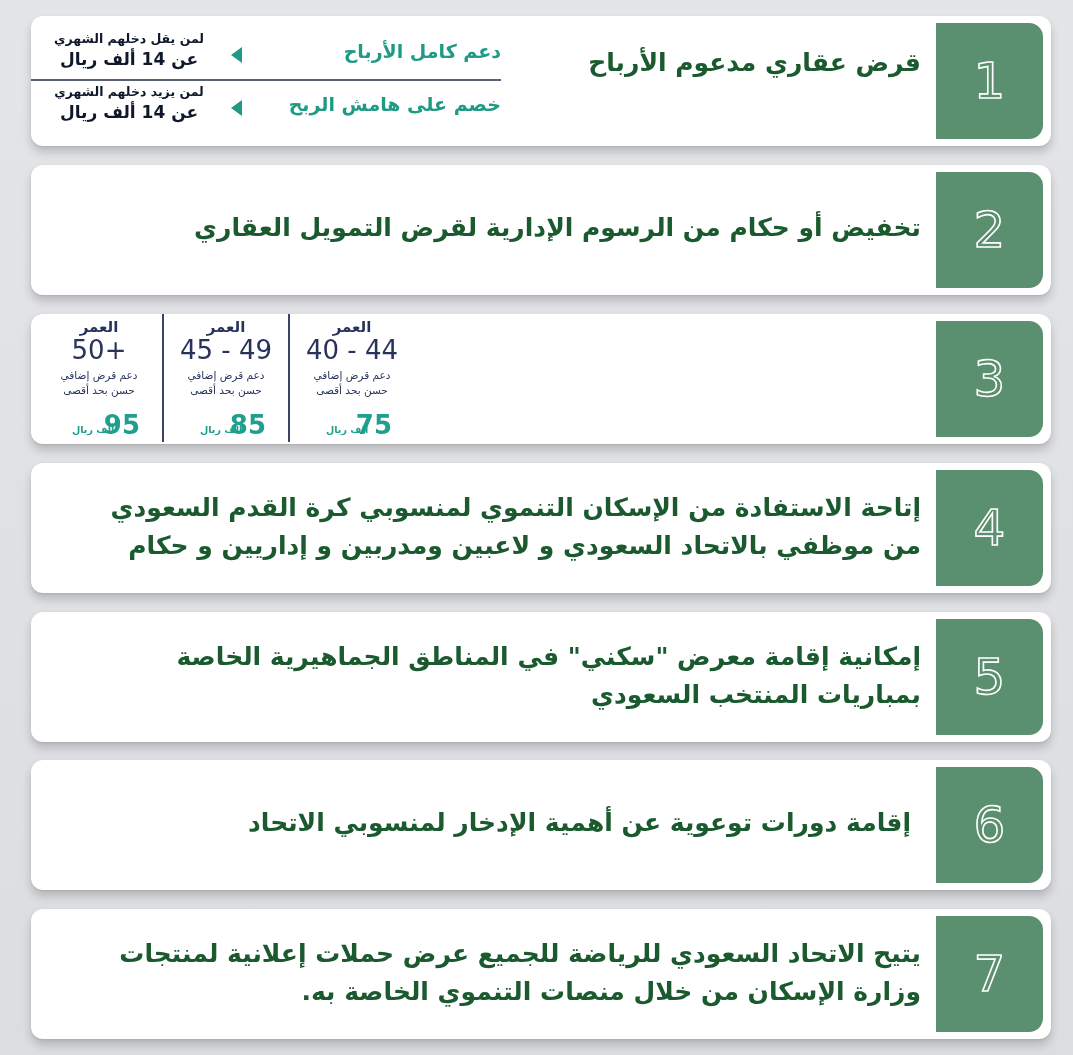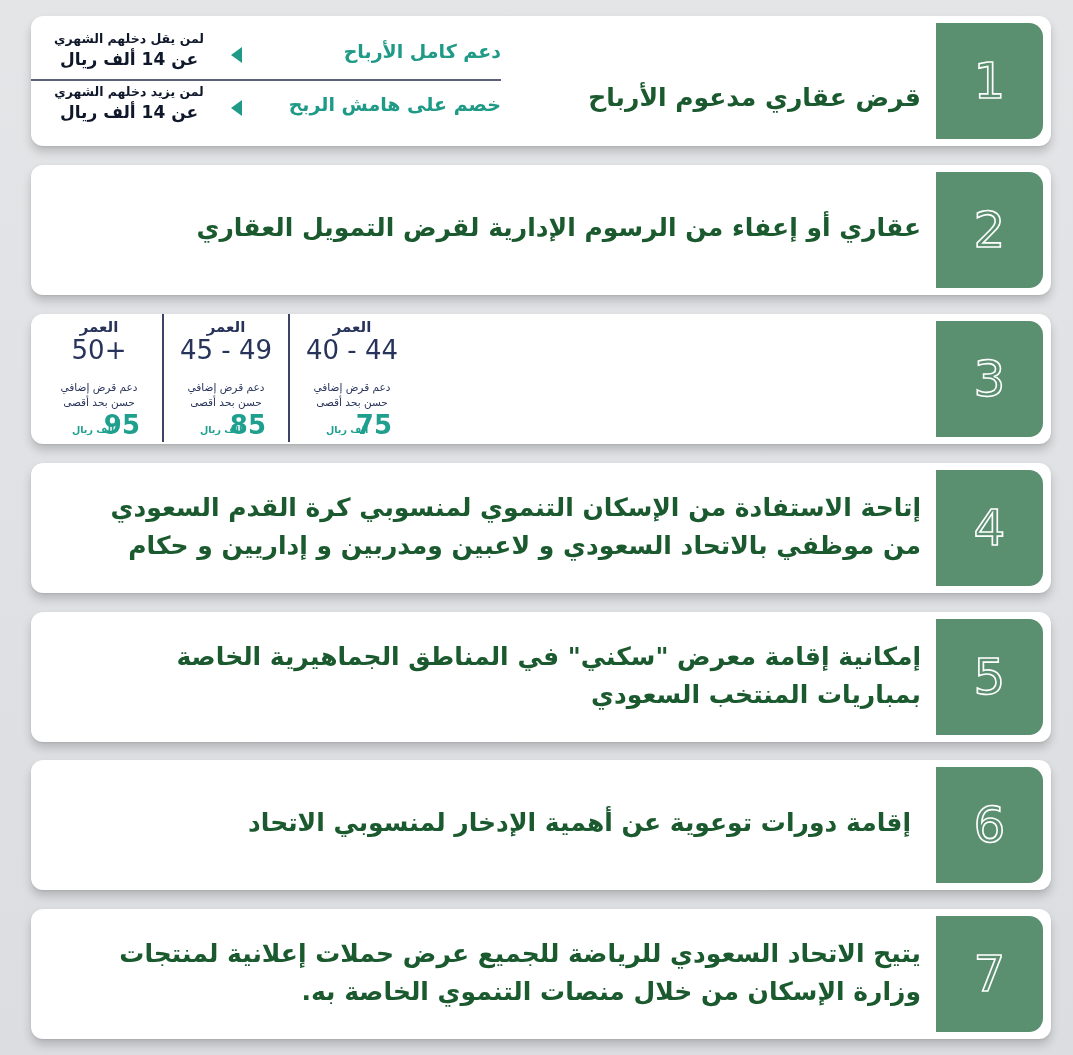--- a/index.html
+++ b/index.html
@@ -87,32 +87,32 @@
   }
   .age {
     width: 126px; height: 128px;
     border-left: 2px solid #3c4466;
     text-align: center; position: relative;
   }
   .age:last-child { border-left: none; }
   .age:first-child { border-left: 2px solid #3c4466; }
   .age .lbl { display:block; margin-top: 4px; font-size: 15px; font-weight: bold; color:#27335a; direction: rtl; }
   .age .range { display:block; font-size: 26px; font-weight: normal; color:#27335a; line-height: 28px; }
-  .age .desc { display:block; font-size: 10.5px; color:#27335a; direction: rtl; line-height: 15px; margin-top: 16px; }
+  .age .desc { display:block; font-size: 10.5px; color:#27335a; direction: rtl; line-height: 15px; margin-top: 4px; }
   .age .amt { position:absolute; right: 22px; bottom: 2px; font-size: 26px; font-weight: bold; color: #1fa08e; }
   .age .unit { position:absolute; left: 36px; bottom: 7px; font-size: 9.5px; color:#1fa08e; font-weight: bold; direction: rtl; }
 </style>
 </head>
 <body>
 
 <div class="card" style="top:16px;height:130px;">
   <div class="num-box">
       <span>1</span>
     </div>
-  <div class="main-text" style="top:28px;font-size:25px;margin-top:35px;">
+  <div class="main-text" style="top:28px;font-size:25px;">
     <div>قرض عقاري مدعوم الأرباح</div>
   </div>
   <div class="rows1">
     <div class="row1">
       <span class="teal">دعم كامل الأرباح</span>
       <span class="tri"></span>
       <div class="cond">
         <span class="s">لمن يقل دخلهم الشهري</span>
         <span class="b">عن 14 ألف ريال</span>
       </div>
@@ -127,21 +127,21 @@
     </div>
   </div>
   <div class="sep1"></div>
 </div>
 
 <div class="card" style="top:165px;height:130px;">
   <div class="num-box">
       <span>2</span>
     </div>
   <div class="main-text" style="top:44px;">
-    <div>عقاري أو إعفاء من الرسوم الإدارية لقرض التمويل العقاري</div>
+    <div>تخفيض أو حكام من الرسوم الإدارية لقرض التمويل العقاري</div>
   </div>
 </div>
 
 <div class="card" style="top:314px;height:130px;">
   <div class="num-box">
       <span>3</span>
     </div>
   <div class="ages" style="left:5px;">
     <div class="age" style="border-left:2px solid #3c4466;border-right:none;">
       <span class="lbl">العمر</span>

